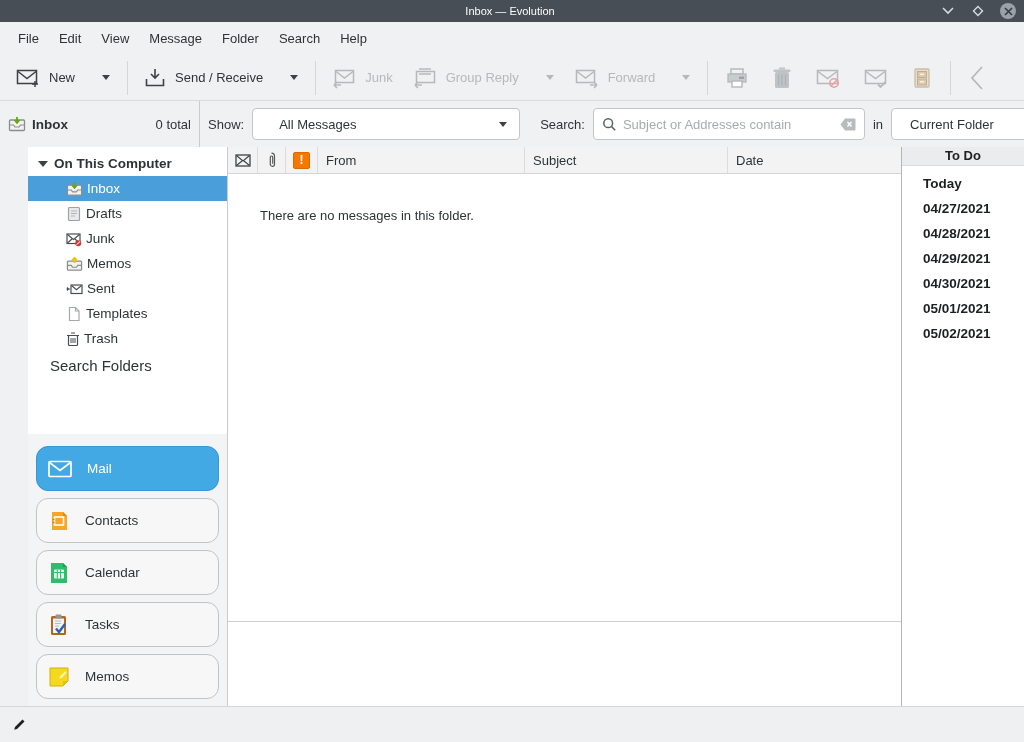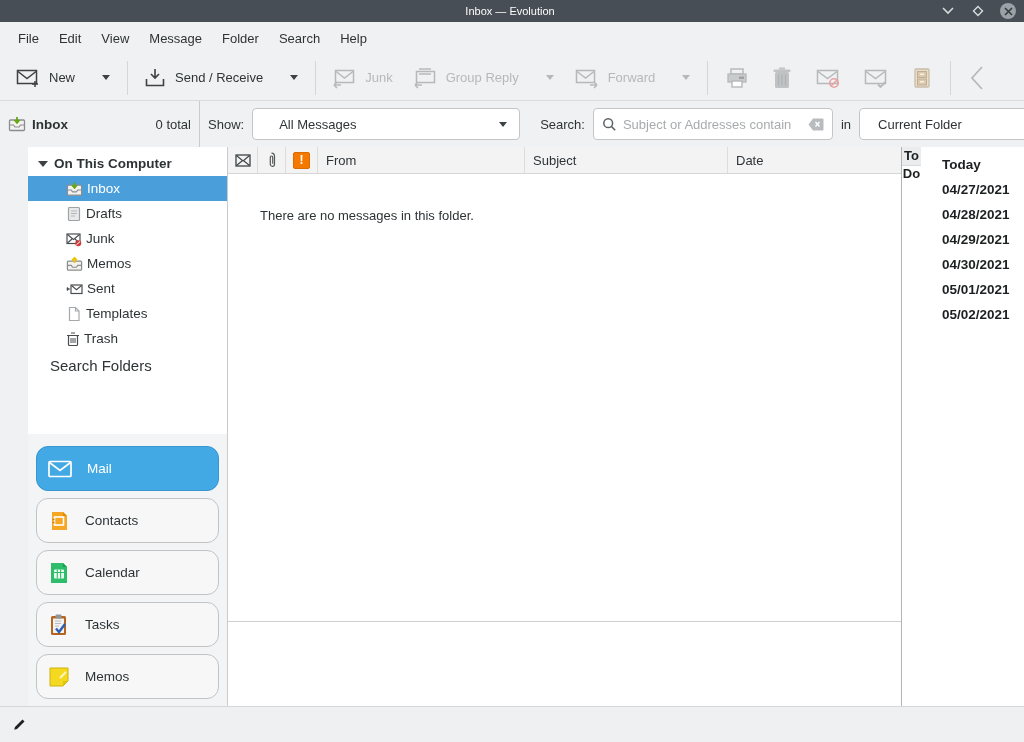--- a/index.html
+++ b/index.html
@@ -62,21 +62,21 @@
   .folder-total { margin-left:auto; font-size:13px; color:#2e3436; }
   .filter-right { flex:1; display:flex; align-items:center; padding:0 8px; gap:8px; }
   .combo {
     background:#ffffff; border:1px solid #c3c5c7; border-radius:4px; height:32px;
     display:flex; align-items:center; padding:0 12px 0 26px; font-size:13px;
   }
   .combo .dd-arrow { margin-left:auto; }
   .combo-show { width:268px; }
   .combo-scope { width:218px; padding-left:18px; }
   .search-entry {
-    width:240px; height:32px; background:#ffffff; border:1px solid #c3c5c7;
+    width:272px; height:32px; background:#ffffff; border:1px solid #c3c5c7;
     border-radius:4px; display:flex; align-items:center; padding:0 8px; gap:6px;
   }
   .search-entry input {
     border:none; outline:none; flex:1; min-width:0; font-size:13px;
     font-family:"Liberation Sans","DejaVu Sans",sans-serif; color:#2e3436; background:transparent;
   }
   .search-entry input::placeholder { color:#a8abad; }
 
   
   .content { flex:1; display:flex; min-height:0;padding-left:28px; }
@@ -119,21 +119,21 @@
   .col-date { flex:1; border-right:none; }
   .important-badge {
     width:17px; height:17px; background:#f57900; border:1px solid #d96b00; border-radius:2px;
     color:#ffffff; font-weight:bold; font-size:12px; display:flex; align-items:center; justify-content:center;
   }
   .list-body { height:448px; flex:0 0 448px; background:#ffffff; border-bottom:1px solid #cfcfcf; }
   .empty-text { padding:34px 0 0 32px; font-size:13px; color:#2e3436; }
   .preview-pane { flex:1; background:#ffffff; }
 
   
-  .todo { width:123px; flex:0 0 123px; background:#ffffff; border-left:1px solid #b3b5b7; display:flex; flex-direction:row; }
+  .todo { width:123px; flex:0 0 123px; background:#ffffff; border-left:1px solid #b3b5b7; display:flex; flex-direction:column; }
   .todo-header {
     height:19px; flex:0 0 19px; background:#ebeced; border-bottom:1px solid #d8dadb;
     font-weight:bold; font-size:13px; text-align:center; line-height:18px; color:#1d2021;
   }
   .todo-list { padding-top:5px; }
   .todo-item { height:25px; line-height:25px; padding-left:21px; font-weight:bold; font-size:13.5px; color:#1d2021; }
 
   
   .statusbar {
     height:36px; flex:0 0 36px; background:#eff0f1; border-top:1px solid #d4d6d7;

